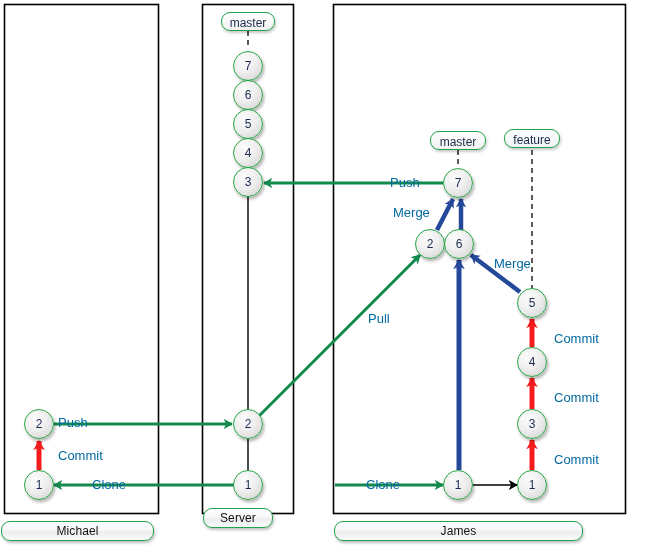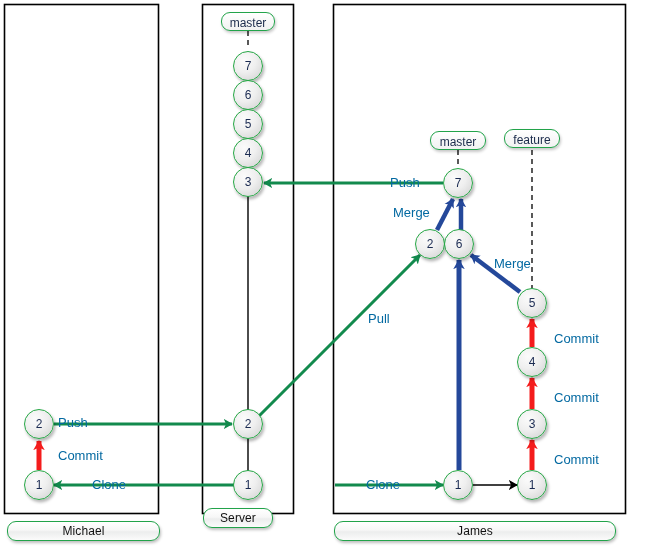--- a/index.html
+++ b/index.html
@@ -144,23 +144,23 @@
       <div class="op-label" style="left: 58px; top: 448px;">Commit</div>
       <div class="op-label" style="left: 92px; top: 477px;">Clone</div>
       <div class="op-label" style="left: 390px; top: 175px;">Push</div>
       <div class="op-label" style="left: 393px; top: 205px;">Merge</div>
       <div class="op-label" style="left: 494px; top: 256px;">Merge</div>
       <div class="op-label" style="left: 368px; top: 271px; margin-top: 40px;">Pull</div>
       <div class="op-label" style="left: 554px; top: 331px;">Commit</div>
       <div class="op-label" style="left: 554px; top: 390px;">Commit</div>
       <div class="op-label" style="left: 554px; top: 452px;">Commit</div>
       <div class="op-label" style="left: 366px; top: 477px;">Clone</div>
-      <div class="lane-caption" style="left: 7px; top: 521px; width: 153px;">
+      <div class="lane-caption" style="left: 1px; top: 521px; width: 153px;">
         <span>Michael</span>
       </div>
       <div class="lane-caption" style="left: 203px; top: 508px; width: 70px;">
         <span>Server</span>
       </div>
-      <div class="lane-caption" style="left: 334px; top: 521px; width: 282px;">
+      <div class="lane-caption" style="left: 334px; top: 521px; width: 249px;">
         <span>James</span>
       </div>
     </div>
 </div>
 
 </body></html>

